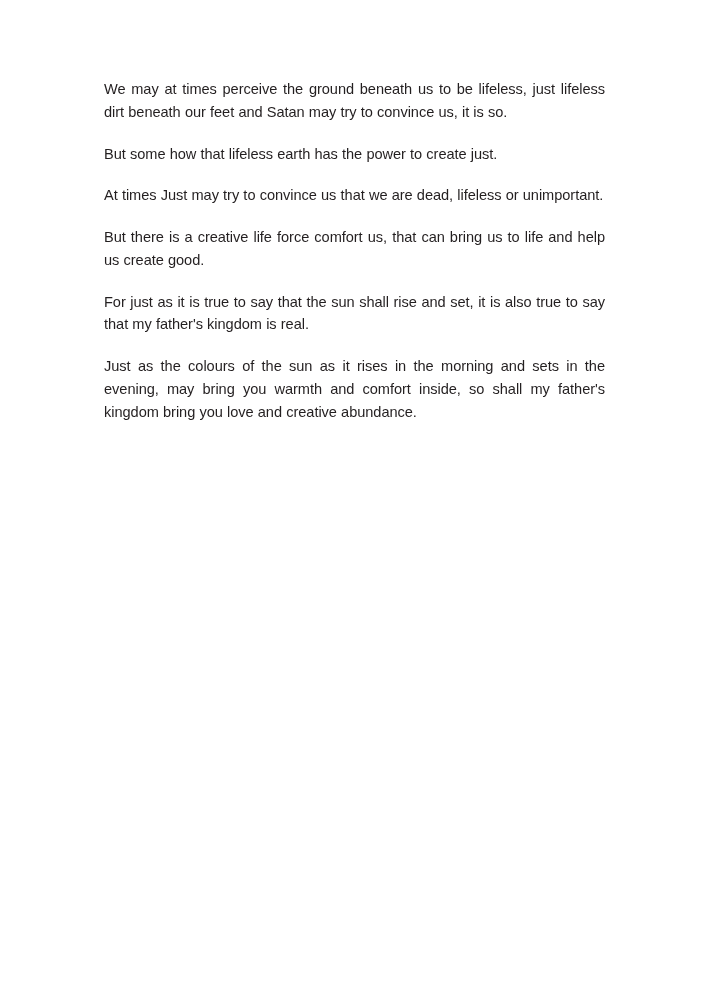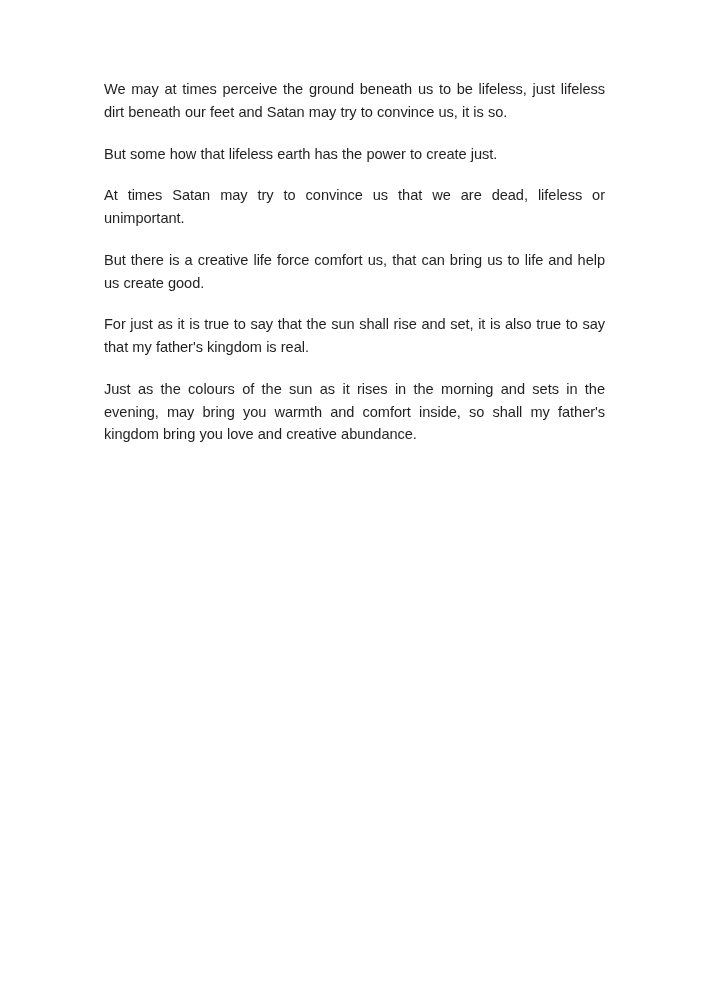--- a/index.html
+++ b/index.html
@@ -54,21 +54,21 @@
   }
 </style>
 </head>
 <body>
 
 <div class="page">
 
   <div class="content">
     <p class="para">We may at times perceive the ground beneath us to be lifeless, just lifeless dirt beneath our feet and Satan may try to convince us, it is so.</p>
     <p class="para">But some how that lifeless earth has the power to create just.</p>
-    <p class="para">At times Satan may try to convince us that we are dead, lifeless or unimportant.</p>
+    <p class="para">At times Just may try to convince us that we are dead, lifeless or unimportant.</p>
     <p class="para">But there is a creative life force comfort us, that can bring us to life and help us create good.</p>
     <p class="para">For just as it is true to say that the sun shall rise and set, it is also true to say that my father's kingdom is real.</p>
     <p class="para">Just as the colours of the sun as it rises in the morning and sets in the evening, may bring you warmth and comfort inside, so shall my father's kingdom bring you love and creative abundance.</p>
   </div>
 
   <div class="folio">236</div>
 
 </div>
 
 </body></html>

